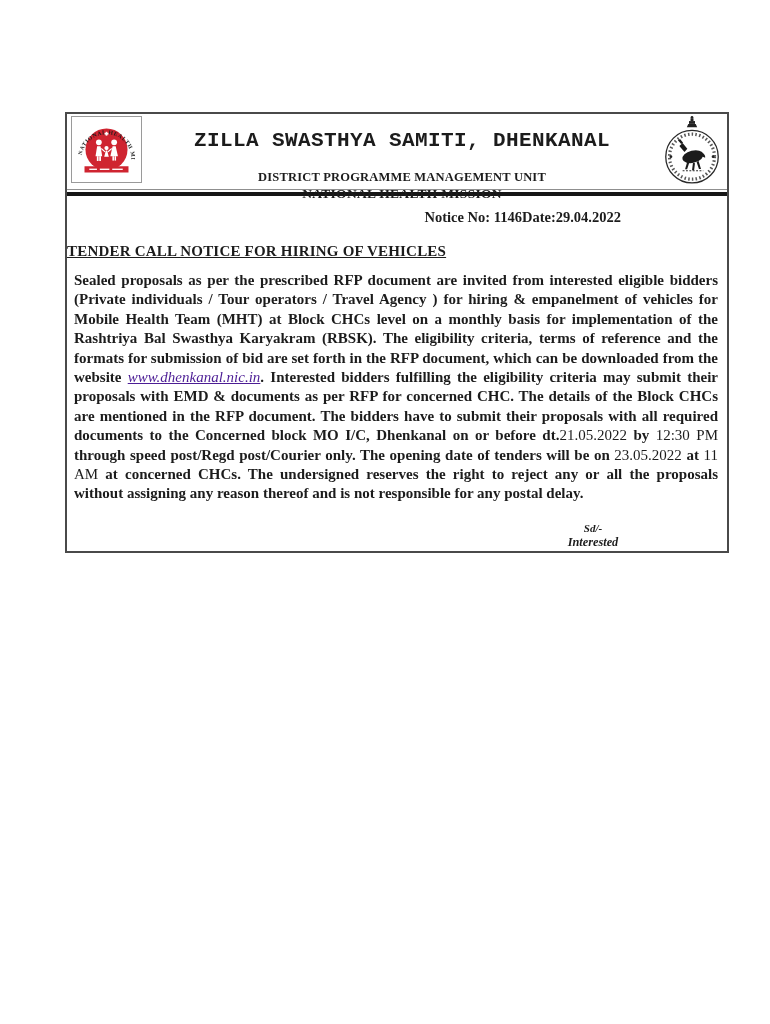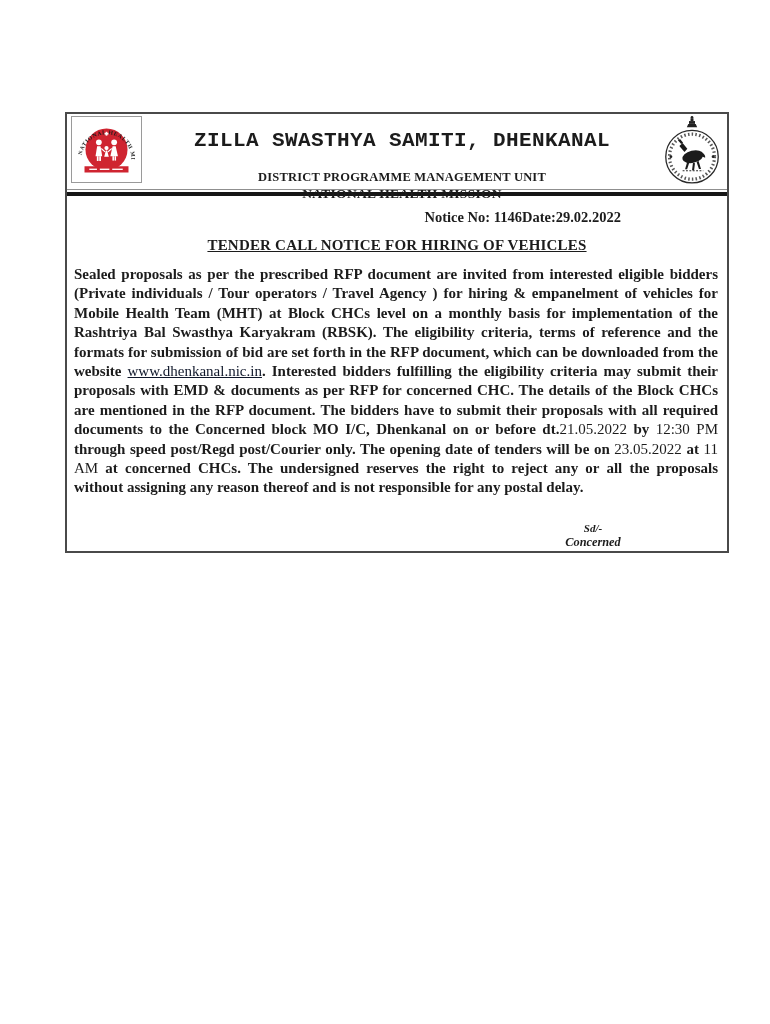--- a/index.html
+++ b/index.html
@@ -55,37 +55,37 @@
   
   .meta-row {
     display: flex;
     justify-content: flex-end;
     font-weight: bold;
     font-size: 14.5px;
     padding: 13px 106px 0 8px;
   }
   
   .notice-title {
-    text-align: center;
+    text-align: left;
     font-weight: bold;
     text-decoration: underline;
     font-size: 15px;
     letter-spacing: 0.2px;
-    margin-top: 11px;
+    margin-top: 17px;
   }
   
   .notice-body {
     margin: 11px 9px 0 7px;
     text-align: justify;
     font-size: 15px;
     line-height: 19.4px;
   }
   .seg-normal { font-weight: bold; }
   .seg-bold   { font-weight: normal; }
-  .seg-link   { color: #0f172a; text-decoration: underline; cursor: pointer; }
+  .seg-link   { color: #4c1d95; text-decoration: underline; cursor: pointer; font-style: italic; }
   
   .signature {
     position: absolute;
     right: 8px; bottom: 2px;
     width: 252px;
     text-align: center;
     font-style: italic;
     font-weight: bold;
     font-size: 12.3px;
     line-height: 13.4px;
@@ -163,25 +163,25 @@
         <path d="M43,41 q3.5,1.5 3,5 l-2.5,-1 Z" fill="#1b1b1b"></path>
         <path d="M22,60 h22" stroke="#2a2a2a" stroke-width="1.2" stroke-dasharray="2 1.6" fill="none"></path>
       </svg>
     </div>
   </div>
 
   <div class="header-rule"></div>
 
   <div class="meta-row">
     <span>Notice No: 1146</span>
-    <span>Date:29.02.2022</span>
+    <span>Date:29.04.2022</span>
   </div>
 
   <div class="notice-title">TENDER CALL NOTICE FOR HIRING OF VEHICLES</div>
 
   <p class="notice-body"><span class="seg-normal">Sealed proposals as per the prescribed RFP document are invited from interested eligible bidders (Private individuals / Tour operators / Travel Agency ) for hiring &amp; empanelment of vehicles for Mobile Health Team (MHT) at Block CHCs level on a monthly basis for implementation of the Rashtriya Bal Swasthya Karyakram (RBSK). The eligibility criteria, terms of reference and the formats for submission of bid are set forth in the RFP document, which can be downloaded from the website </span><a class="seg-link" href="#">www.dhenkanal.nic.in</a><span class="seg-normal">.  Interested bidders fulfilling the eligibility criteria may submit their proposals with EMD &amp; documents as per RFP for concerned CHC. The details of the Block CHCs are mentioned in the RFP document. The bidders have to submit their proposals with all required documents to the Concerned block MO I/C, Dhenkanal on or before dt.</span><span class="seg-bold">21.05.2022</span><span class="seg-normal"> by </span><span class="seg-bold">12:30 PM</span><span class="seg-normal"> through speed post/Regd post/Courier only. The opening date of tenders will be on </span><span class="seg-bold">23.05.2022</span><span class="seg-normal"> at </span><span class="seg-bold">11 AM</span><span class="seg-normal"> at concerned CHCs. The undersigned reserves the right to reject any or all the proposals without assigning any reason thereof and is not responsible for any postal delay.</span></p>
 
   <div class="signature">
     <div class="sd">Sd/-</div>
-    <div class="place">Concerned</div>
+    <div class="place">Interested</div>
   </div>
 
 </div>
 
 </body></html>

